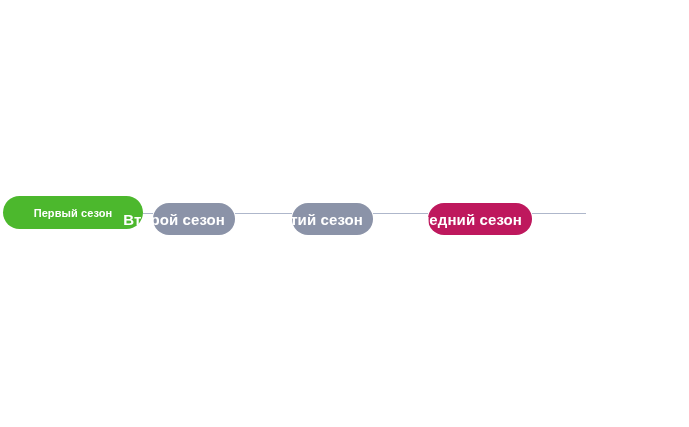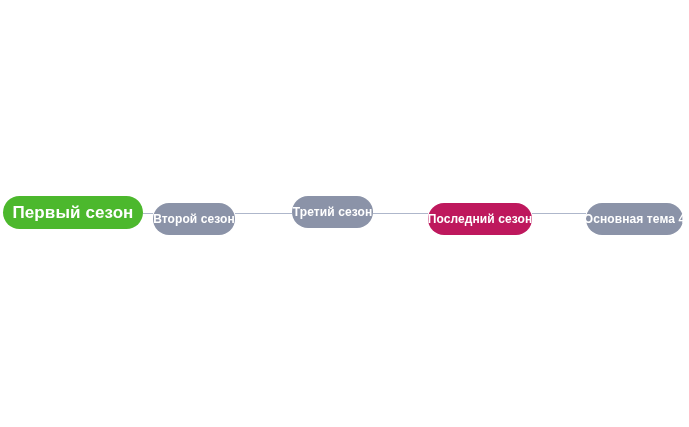--- a/index.html
+++ b/index.html
@@ -40,56 +40,54 @@
     border-radius: 999px;
     color: #ffffff;
     font-weight: bold;
     white-space: nowrap;
     user-select: none;
   }
 
   
   .node.root {
     background: #4cb82d;
-    font-size: 17px;
+    font-size: 11px;
     letter-spacing: 0.1px;
     padding: 0 14px;
   }
 
   
   .node.topic {
     background: #8b93a8;
-    font-size: 12px;
+    font-size: 15px;
     letter-spacing: 0.1px;
     padding: 16px 10px;
+    justify-content: flex-end;
   }
 </style>
 </head>
 <body>
 
 <div id="canvas" style="background: rgb(255, 255, 255);">
 
   <div class="connector" style="left: 143px; width: 10px; background: rgb(174, 183, 203);"></div>
   <div class="connector" style="left: 235px; width: 57px; background: rgb(174, 183, 203);"></div>
   <div class="connector" style="left: 373px; width: 55px; background: rgb(174, 183, 203);"></div>
   <div class="connector" style="left: 532px; width: 54px; background: rgb(174, 183, 203);"></div>
 
   <div class="node root" style="left: 3px; top: 196px; width: 140px; height: 33px; background: rgb(76, 184, 45); color: rgb(255, 255, 255);">
     <span>Первый сезон</span>
   </div>
 
   <div class="node topic" style="left: 153px; top: 203px; width: 82px; height: 21px; background: rgb(139, 147, 168); color: rgb(255, 255, 255);">
     <span>Второй сезон</span>
   </div>
 
-  <div class="node topic" style="left: 292px; top: 196px; width: 81px; height: 21px; background: rgb(139, 147, 168); color: rgb(255, 255, 255);">
+  <div class="node topic" style="left: 292px; top: 203px; width: 81px; height: 21px; background: rgb(139, 147, 168); color: rgb(255, 255, 255);">
     <span>Третий сезон</span>
   </div>
 
   <div class="node topic" style="left: 428px; top: 203px; width: 104px; height: 21px; background: #be185d; color: rgb(255, 255, 255);">
     <span>Последний сезон</span>
   </div>
 
-  <div class="node topic" style="left: 586px; top: 203px; width: 97px; height: 21px; background: rgb(139, 147, 168); color: rgb(255, 255, 255);">
-    <span>Основная тема 4</span>
-  </div>
 
 </div>
 
 </body></html>

